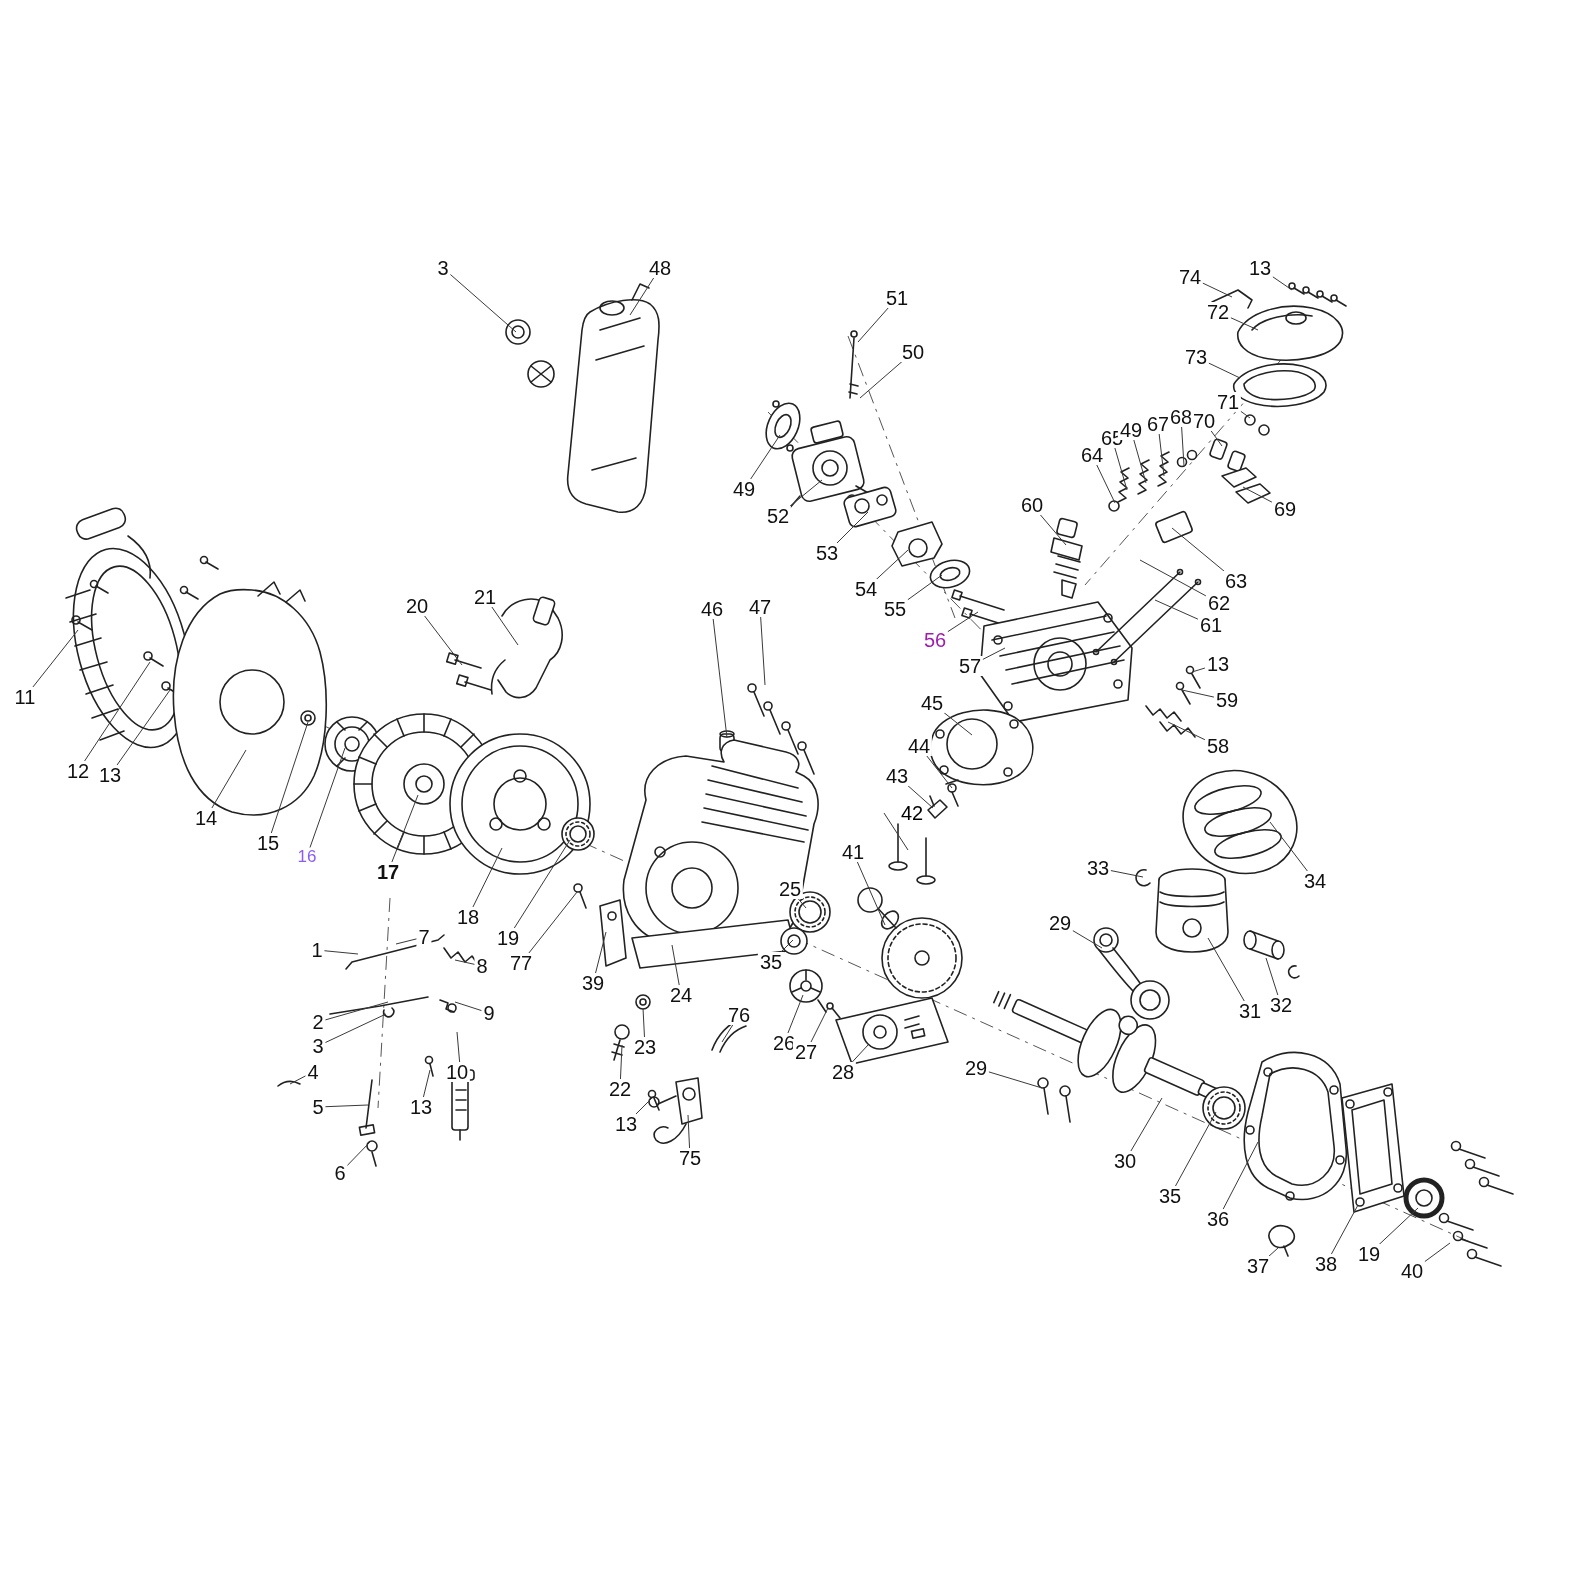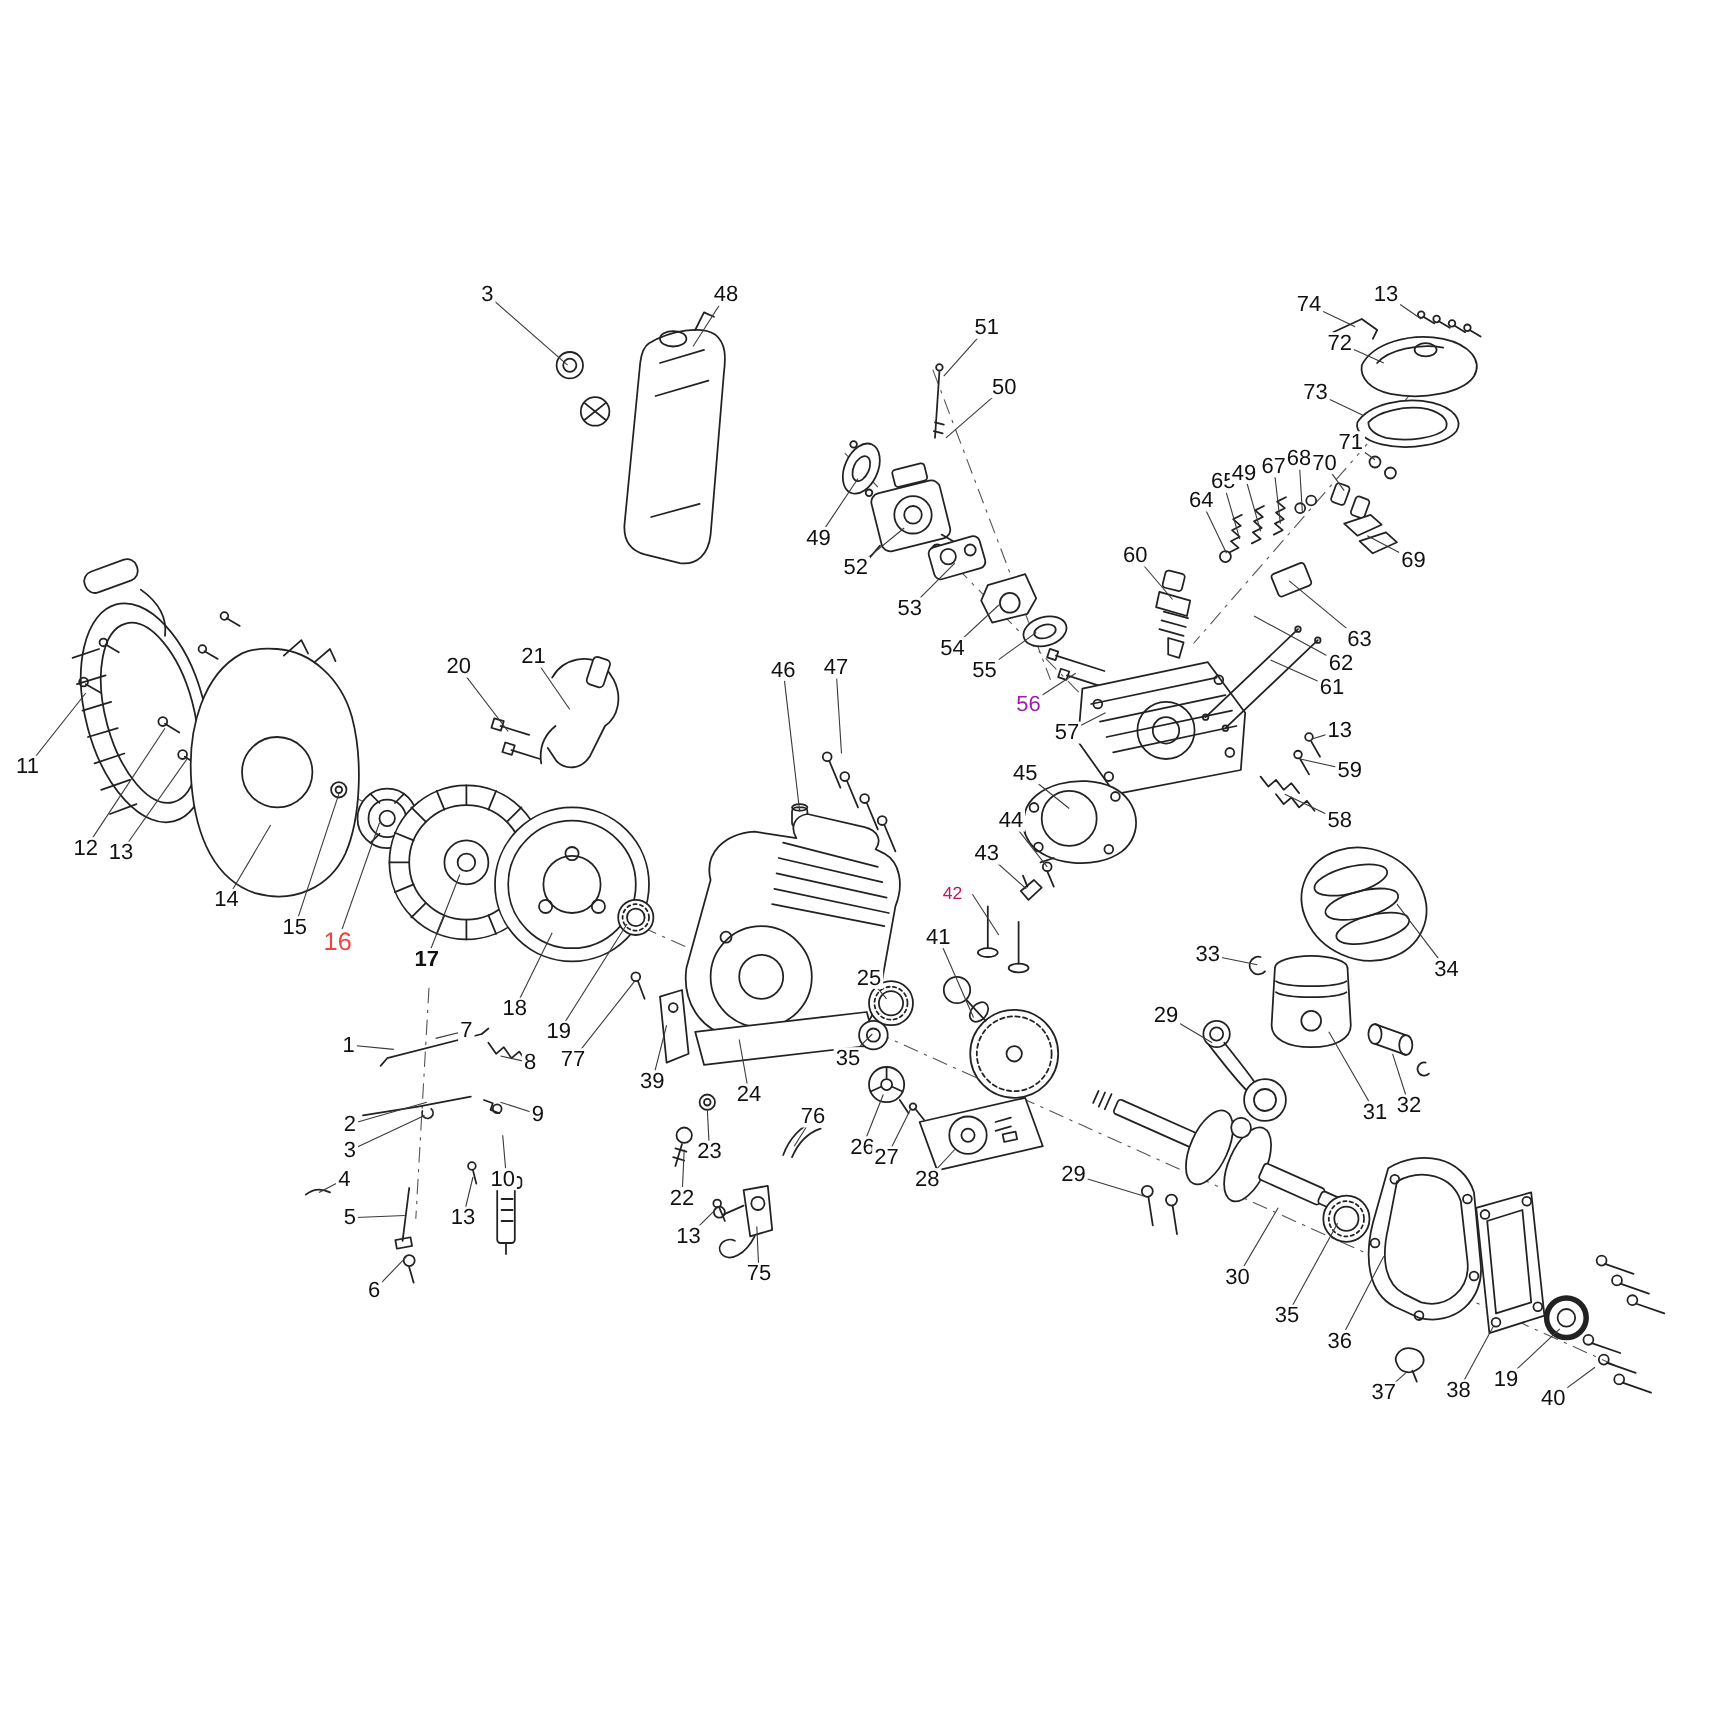--- a/index.html
+++ b/index.html
@@ -586,24 +586,24 @@
       <div class="callout" style="left: 1227px; top: 700px; color: rgb(17, 17, 17); font-size: 20px;">59</div>
       <div class="callout" style="left: 25px; top: 697px; color: rgb(17, 17, 17); font-size: 20px;">11</div>
       <div class="callout" style="left: 932px; top: 703px; color: rgb(17, 17, 17); font-size: 20px;">45</div>
       <div class="callout" style="left: 1218px; top: 746px; color: rgb(17, 17, 17); font-size: 20px;">58</div>
       <div class="callout" style="left: 78px; top: 771px; color: rgb(17, 17, 17); font-size: 20px;">12</div>
       <div class="callout" style="left: 110px; top: 775px; color: rgb(17, 17, 17); font-size: 20px;">13</div>
       <div class="callout" style="left: 919px; top: 746px; color: rgb(17, 17, 17); font-size: 20px;">44</div>
       <div class="callout" style="left: 897px; top: 776px; color: rgb(17, 17, 17); font-size: 20px;">43</div>
       <div class="callout" style="left: 206px; top: 818px; color: rgb(17, 17, 17); font-size: 20px;">14</div>
       <div class="callout" style="left: 268px; top: 843px; color: rgb(17, 17, 17); font-size: 20px;">15</div>
-      <div class="callout" style="left: 866px; top: 813px; color: #be185d; font-size: 16px;">42</div>
+      <div class="callout" style="left: 912px; top: 813px; color: #000000; font-size: 20px;">42</div>
       <div class="callout" style="left: 1098px; top: 868px; color: rgb(17, 17, 17); font-size: 20px;">33</div>
       <div class="callout" style="left: 1315px; top: 881px; color: rgb(17, 17, 17); font-size: 20px;">34</div>
-      <div class="callout" style="left: 307px; top: 856px; color: #ef4444; font-size: 23px;">16</div>
+      <div class="callout" style="left: 307px; top: 856px; color: #8b5cf6; font-size: 17px;">16</div>
       <div class="callout" style="left: 853px; top: 852px; color: rgb(17, 17, 17); font-size: 20px;">41</div>
       <div class="callout" style="left: 388px; top: 872px; color: rgb(17, 17, 17); font-size: 20px; font-weight: bold;">17</div>
       <div class="callout" style="left: 790px; top: 889px; color: rgb(17, 17, 17); font-size: 20px;">25</div>
       <div class="callout" style="left: 1060px; top: 923px; color: rgb(17, 17, 17); font-size: 20px;">29</div>
       <div class="callout" style="left: 468px; top: 917px; color: rgb(17, 17, 17); font-size: 20px;">18</div>
       <div class="callout" style="left: 508px; top: 938px; color: rgb(17, 17, 17); font-size: 20px;">19</div>
       <div class="callout" style="left: 521px; top: 963px; color: rgb(17, 17, 17); font-size: 20px;">77</div>
       <div class="callout" style="left: 424px; top: 937px; color: rgb(17, 17, 17); font-size: 20px;">7</div>
       <div class="callout" style="left: 317px; top: 950px; color: rgb(17, 17, 17); font-size: 20px;">1</div>
       <div class="callout" style="left: 482px; top: 966px; color: rgb(17, 17, 17); font-size: 20px;">8</div>

